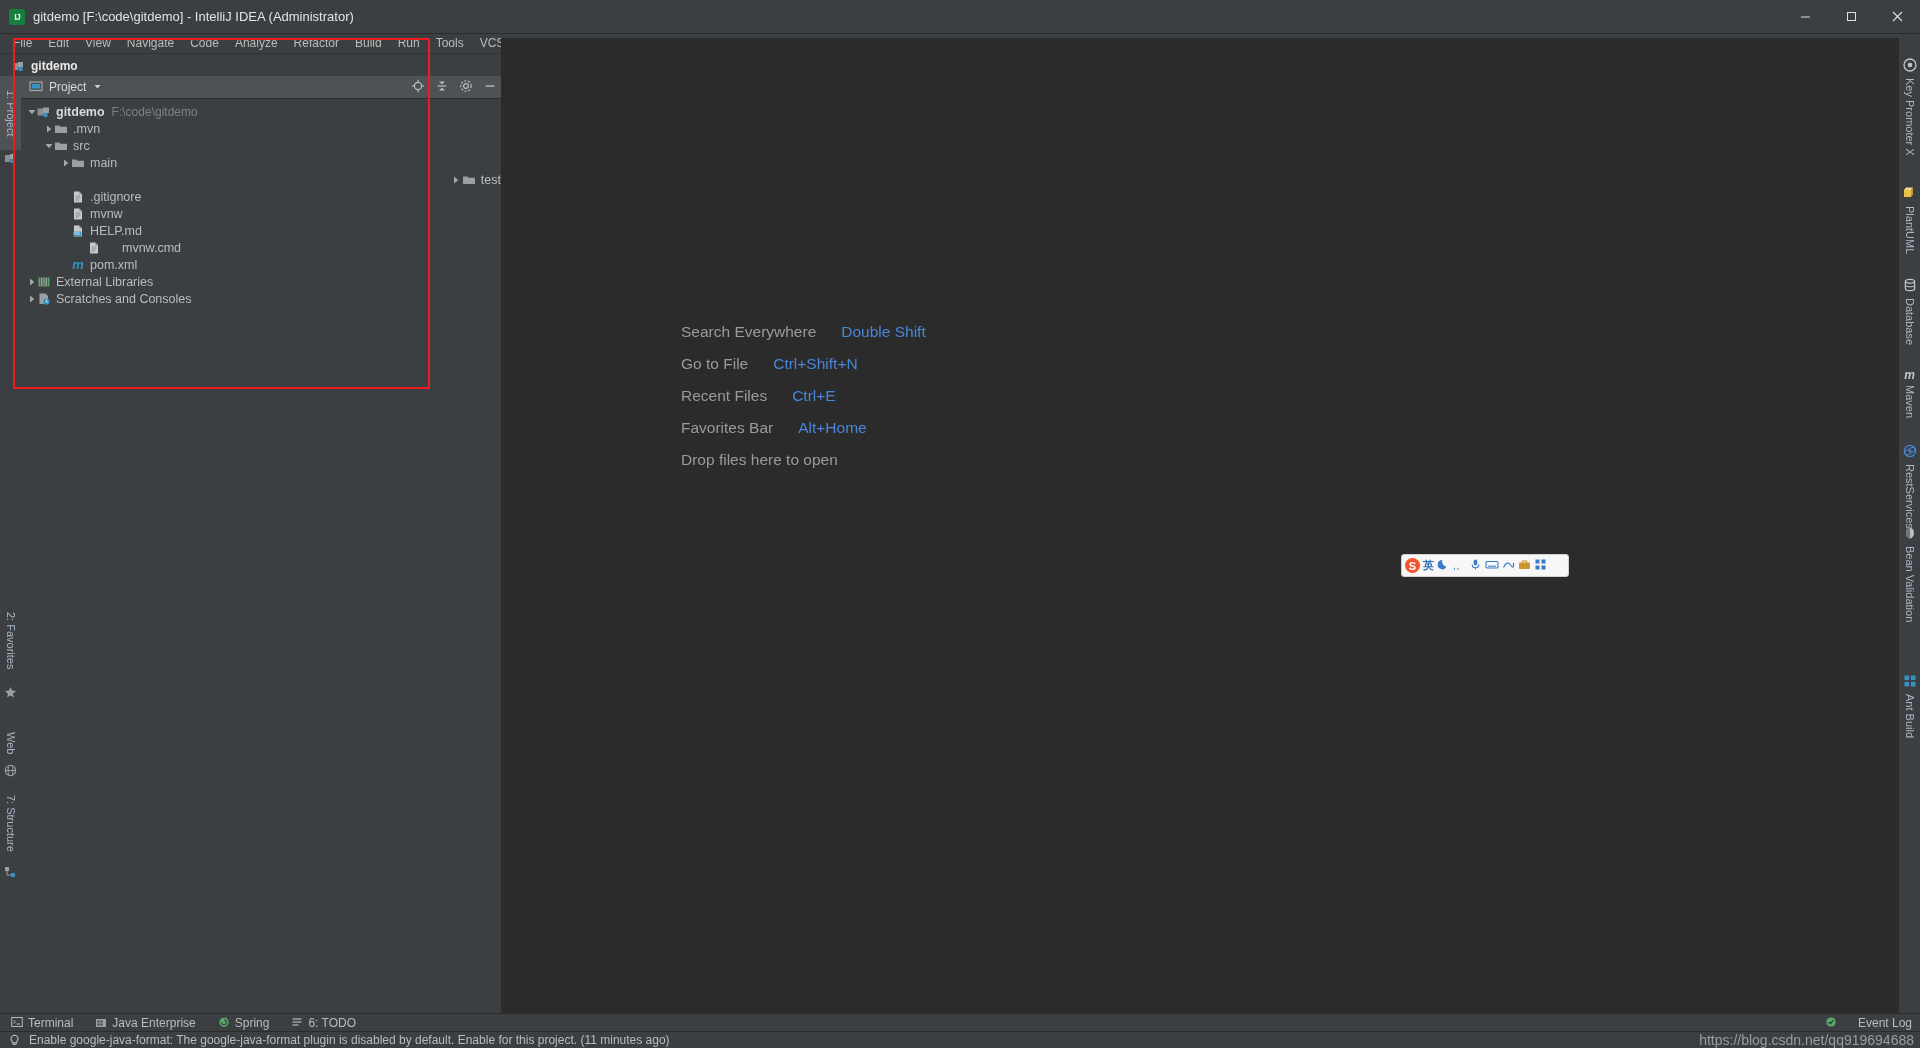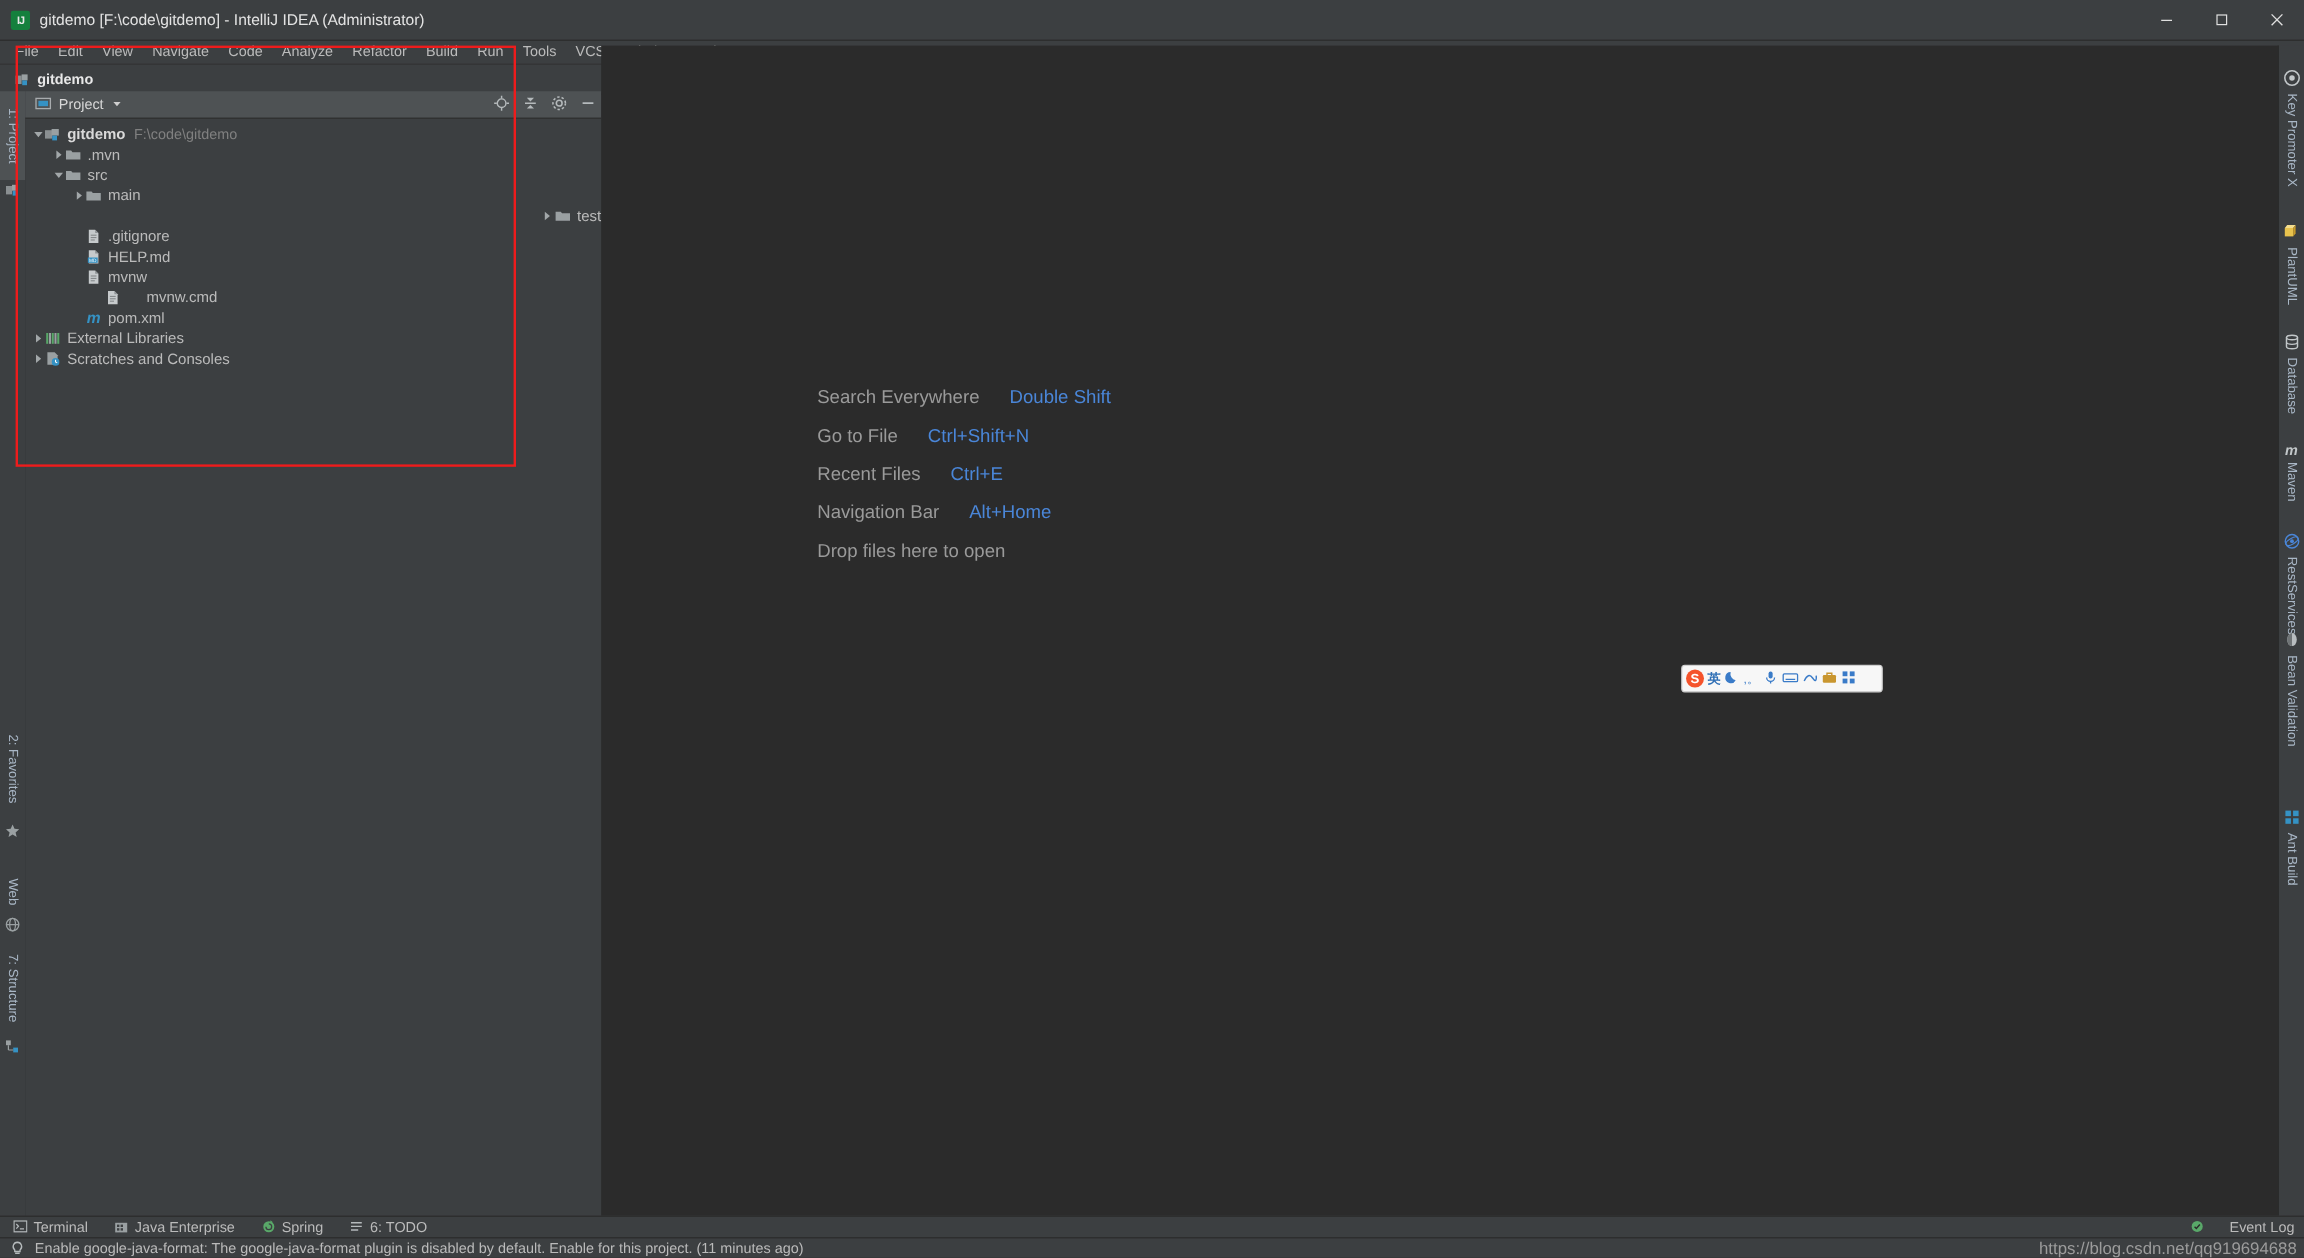--- a/index.html
+++ b/index.html
@@ -478,50 +478,50 @@
             </svg>
           </span>
           <span class="nm">.gitignore</span>
         </div>
         <div class="row" style="padding-left: 39px;">
           <span class="arrow"></span>
           <span class="ic">
             <svg width="14" height="14" viewBox="0 0 14 14">
               <path d="M3 1.5 h5.3 L11 4.2 V12.5 H3 Z" fill="#c6cacc"></path>
               <path d="M8.3 1.5 V4.2 H11 Z" fill="#8d9294"></path>
+              <line x1="4.6" y1="6" x2="9.4" y2="6" stroke="#7b8082" stroke-width="0.8"></line>
+              <line x1="4.6" y1="8" x2="9.4" y2="8" stroke="#7b8082" stroke-width="0.8"></line>
+              <line x1="4.6" y1="10" x2="8" y2="10" stroke="#7b8082" stroke-width="0.8"></line>
+            </svg>
+          </span>
+          <span class="nm">mvnw</span>
+        </div>
+        <div class="row" style="padding-left: 39px;">
+          <span class="arrow"></span>
+          <span class="ic">
+            <svg width="14" height="14" viewBox="0 0 14 14">
+              <path d="M3 1.5 h5.3 L11 4.2 V12.5 H3 Z" fill="#c6cacc"></path>
+              <path d="M8.3 1.5 V4.2 H11 Z" fill="#8d9294"></path>
               <rect x="2.2" y="7.6" width="8.2" height="4.4" fill="#3592c4"></rect>
               <text x="6.3" y="11.2" font-size="4" fill="#ffffff" text-anchor="middle" font-family="Liberation Sans, sans-serif">MD</text>
             </svg>
           </span>
           <span class="nm">HELP.md</span>
         </div>
-        <div class="row" style="padding-left: 39px;">
+        <div class="row" style="padding-left: 39px; gap: 16px;">
           <span class="arrow"></span>
           <span class="ic">
             <svg width="14" height="14" viewBox="0 0 14 14">
               <path d="M3 1.5 h5.3 L11 4.2 V12.5 H3 Z" fill="#c6cacc"></path>
               <path d="M8.3 1.5 V4.2 H11 Z" fill="#8d9294"></path>
               <line x1="4.6" y1="6" x2="9.4" y2="6" stroke="#7b8082" stroke-width="0.8"></line>
               <line x1="4.6" y1="8" x2="9.4" y2="8" stroke="#7b8082" stroke-width="0.8"></line>
               <line x1="4.6" y1="10" x2="8" y2="10" stroke="#7b8082" stroke-width="0.8"></line>
             </svg>
           </span>
-          <span class="nm">mvnw</span>
-        </div>
-        <div class="row" style="padding-left: 39px; gap: 16px;">
-          <span class="arrow"></span>
-          <span class="ic">
-            <svg width="14" height="14" viewBox="0 0 14 14">
-              <path d="M3 1.5 h5.3 L11 4.2 V12.5 H3 Z" fill="#c6cacc"></path>
-              <path d="M8.3 1.5 V4.2 H11 Z" fill="#8d9294"></path>
-              <line x1="4.6" y1="6" x2="9.4" y2="6" stroke="#7b8082" stroke-width="0.8"></line>
-              <line x1="4.6" y1="8" x2="9.4" y2="8" stroke="#7b8082" stroke-width="0.8"></line>
-              <line x1="4.6" y1="10" x2="8" y2="10" stroke="#7b8082" stroke-width="0.8"></line>
-            </svg>
-          </span>
           <span class="nm">mvnw.cmd</span>
         </div>
         <div class="row" style="padding-left: 39px;">
           <span class="arrow"></span>
           <span class="ic">
             <span style="font-style:italic;font-weight:bold;color:#3592c4;font-size:13px;line-height:14px;">m</span>
           </span>
           <span class="nm">pom.xml</span>
         </div>
         <div class="row" style="padding-left: 5px;">
@@ -567,21 +567,21 @@
         </div>
         <div class="wrow">
           <span>Go to File</span>
           <span class="wkey">Ctrl+Shift+N</span>
         </div>
         <div class="wrow">
           <span>Recent Files</span>
           <span class="wkey">Ctrl+E</span>
         </div>
         <div class="wrow">
-          <span>Navigation Bar</span>
+          <span>Favorites Bar</span>
           <span class="wkey">Alt+Home</span>
         </div>
         <div class="wrow">Drop files here to open</div>
       </div>
   </div>
 
   <div class="redbox"></div>
 
   <div class="ime">
     <span class="sog">S</span>

